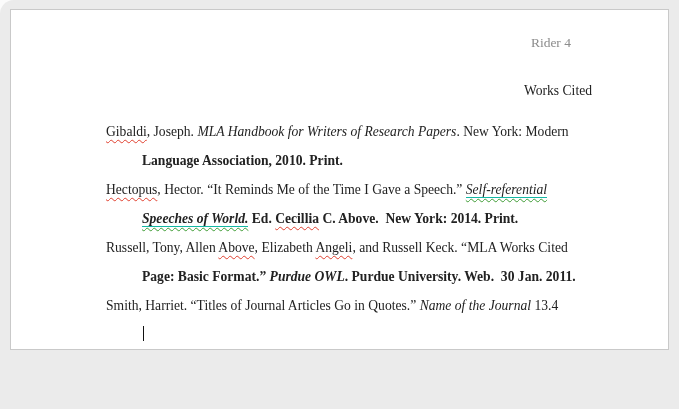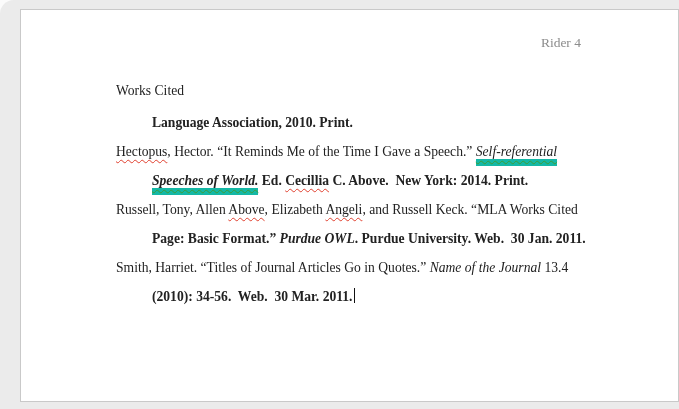--- a/index.html
+++ b/index.html
@@ -12,24 +12,24 @@
     overflow: hidden;
   }
   .canvas {
     position: absolute;
     inset: 0;
     background: #ebebeb;
     border-top-left-radius: 14px;
   }
   .page {
     position: absolute;
-    left: 20px;
+    left: 10px;
     top: 9px;
     width: 659px;
-    height: 393px;
+    height: 341px;
     background: #ffffff;
     border: 1px solid #c9c9c9;
     box-sizing: border-box;
   }
   .page-header {
     position: absolute;
     top: 25px;
     right: 97px;
     font-size: 13.5px;
     color: #8c8c8c;
@@ -39,26 +39,26 @@
     top: 66px;
     left: 95px;
     width: 486px;
     font-size: 13.6px;
     color: #222222;
     line-height: 29px;
   }
   .line { white-space: pre; }
   .line.indent { padding-left: 36px; font-weight: bold; }
   .title {
-    text-align: left;
+    text-align: right;
     white-space: normal;
-    margin-bottom: 3px;
+    margin-bottom: 12px;
   }
   .i { font-style: italic; }
-  .u { border-bottom: 7px solid #14b8a6; }
+  .u { border-bottom: 1px solid #14b8a6; }
   .sq-red {
     text-decoration: underline;
     text-decoration-style: wavy;
     text-decoration-color: var(--sq-red, #e0402f);
     text-decoration-thickness: 1px;
     text-underline-offset: 3px;
     text-decoration-skip-ink: none;
   }
   .sq-green {
     text-decoration: underline;
@@ -79,23 +79,24 @@
 </style>
 </head>
 <body>
 
 <div class="canvas">
   <div class="page">
     <div class="page-header">Rider 4</div>
     <div class="content">
       <div class="line title">Works Cited</div>
       <div id="citations">
+          <div class="line"><span class="sq-red">Gibaldi</span><span>, Joseph. </span><span class="i">MLA Handbook for Writers of Research Papers</span><span>. New York: Modern</span></div>
           <div class="line indent"><span>Language Association, 2010. Print.</span></div>
           <div class="line"><span class="sq-red">Hectopus</span><span>, Hector. “It Reminds Me of the Time I Gave a Speech.” </span><span class="i u sq-green">Self-referential</span></div>
           <div class="line indent"><span class="i u sq-green">Speeches of World.</span><span> Ed. </span><span class="sq-red">Cecillia</span><span> C. Above.  New York: 2014. Print.</span></div>
           <div class="line"><span>Russell, Tony, Allen </span><span class="sq-red">Above</span><span>, Elizabeth </span><span class="sq-red">Angeli</span><span>, and Russell Keck. “MLA Works Cited</span></div>
           <div class="line indent"><span>Page: Basic Format.” </span><span class="i">Purdue OWL</span><span>. Purdue University. Web.  30 Jan. 2011.</span></div>
           <div class="line"><span>Smith, Harriet. “Titles of Journal Articles Go in Quotes.” </span><span class="i">Name of the Journal</span><span> 13.4</span></div>
-          <div class="line indent"><span>(2010): 34-56.  Web.  30 Mar. 2011.</span><span class="caret"></span></div>
+          <div class="line indent"><span class="caret"></span></div>
         </div>
     </div>
   </div>
 </div>
 
 </body></html>

